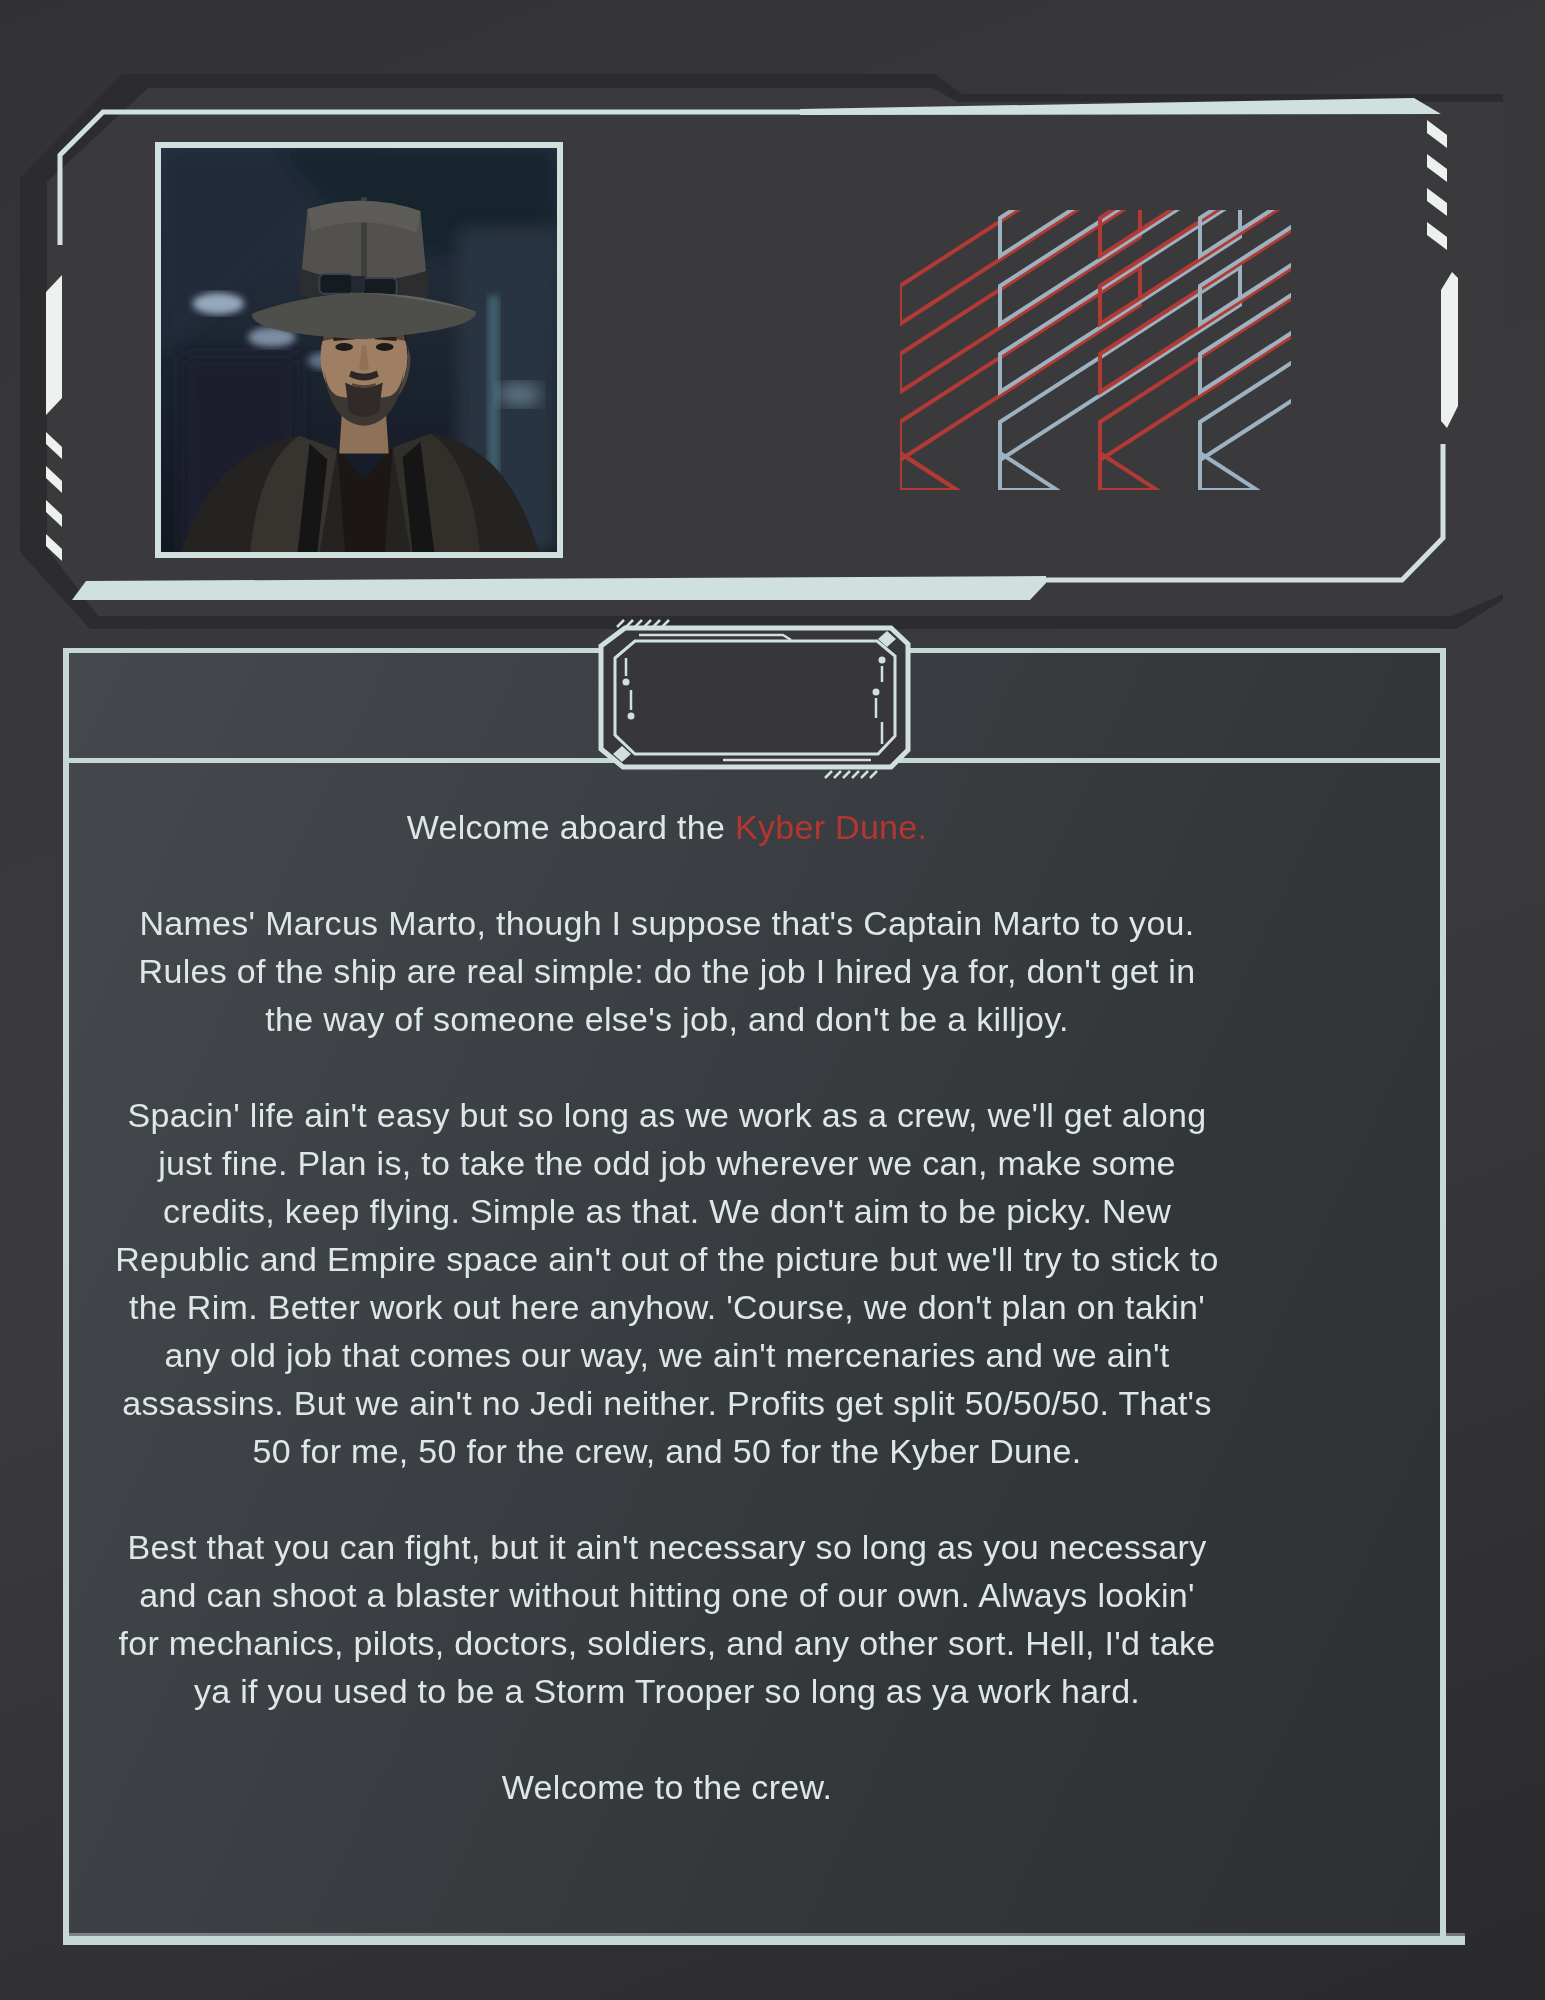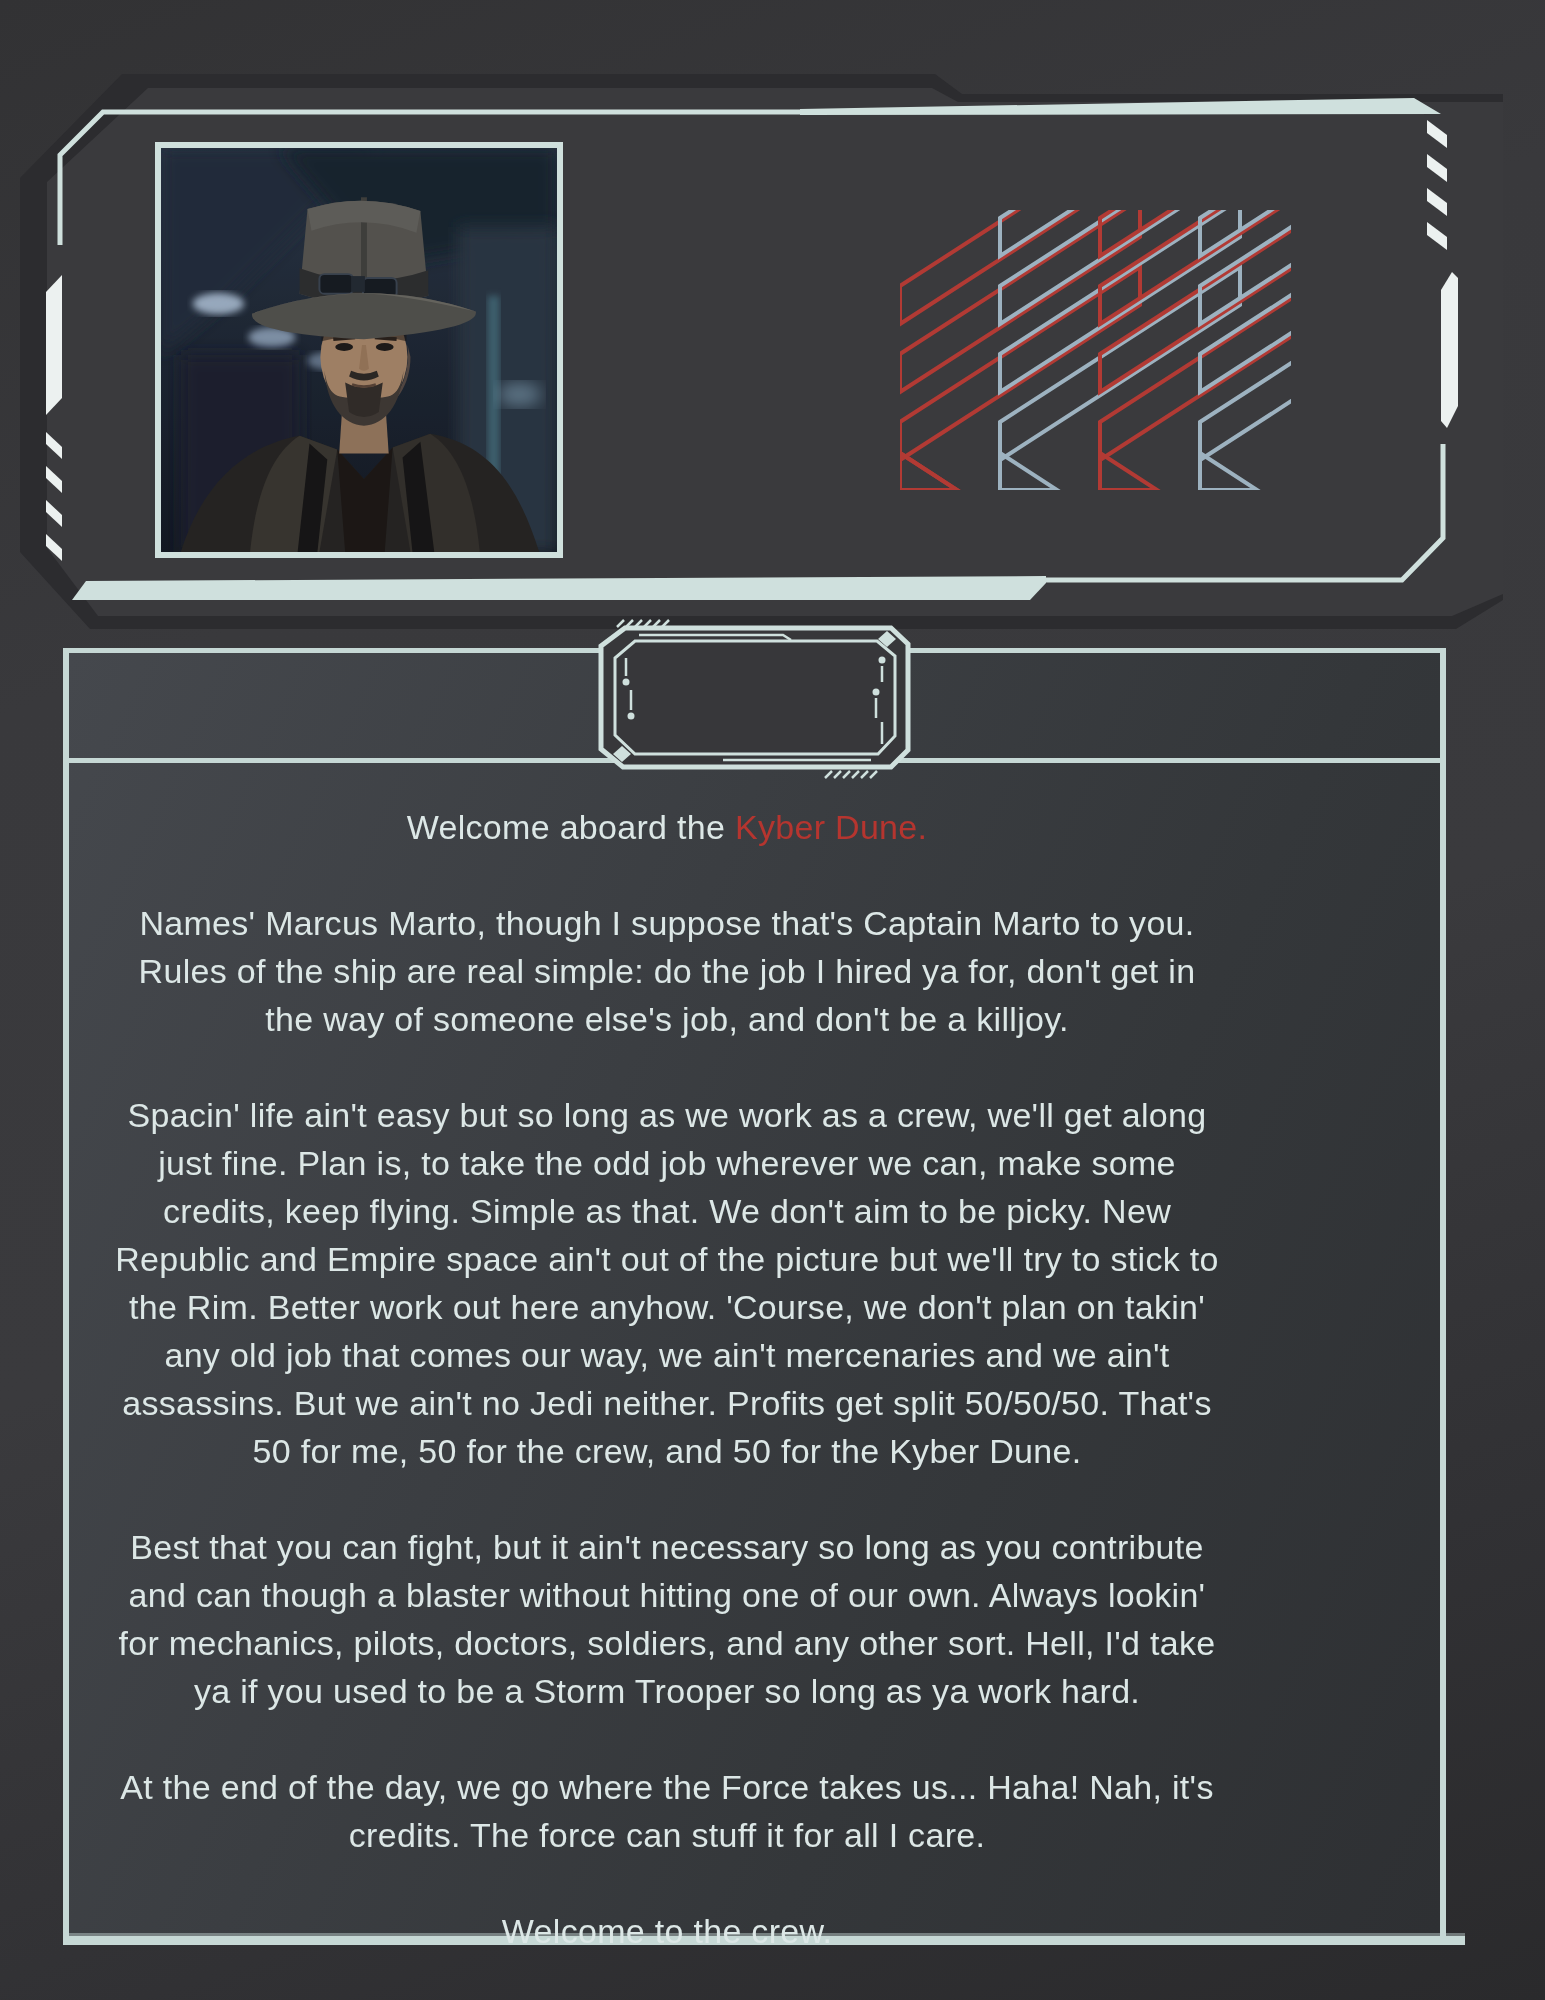--- a/index.html
+++ b/index.html
@@ -187,22 +187,21 @@
   </svg>
 
   <div class="msg-box"></div>
   <div class="msg-divider"></div>
   <div class="msg-bottom"></div>
 
   <div class="msg-body">
     <p><span>Welcome aboard the </span><span class="hl-red">Kyber Dune.</span></p>
     <p>Names' Marcus Marto, though I suppose that's Captain Marto to you. Rules of the ship are real simple: do the job I hired ya for, don't get in the way of someone else's job, and don't be a killjoy.</p>
     <p>Spacin' life ain't easy but so long as we work as a crew, we'll get along just fine. Plan is, to take the odd job wherever we can, make some credits, keep flying. Simple as that. We don't aim to be picky. New Republic and Empire space ain't out of the picture but we'll try to stick to the Rim. Better work out here anyhow. 'Course, we don't plan on takin' any old job that comes our way, we ain't mercenaries and we ain't assassins. But we ain't no Jedi neither. Profits get split 50/50/50. That's 50 for me, 50 for the crew, and 50 for the Kyber Dune.</p>
-    <p>Best that you can fight, but it ain't necessary so long as you contribute and can though a blaster without hitting one of our own. Always lookin' for mechanics, pilots, doctors, soldiers, and any other sort. Hell, I'd take ya if you used to be a Storm Trooper so long as ya work hard.</p>
-    <p>At the end of the day, we go where the Force takes us... Haha! Nah, it's credits. The force can stuff it for all I care.</p>
+    <p>Best that you can fight, but it ain't necessary so long as you necessary and can shoot a blaster without hitting one of our own. Always lookin' for mechanics, pilots, doctors, soldiers, and any other sort. Hell, I'd take ya if you used to be a Storm Trooper so long as ya work hard.</p>
     <p>Welcome to the crew.</p>
   </div>
 
   <div class="badge">
     <svg width="320" height="168" viewBox="0 0 320 168">
 
       <path class="badge-frame" d="M 30,10 H 296 L 313,26 V 132 L 296,149 H 28 L 6,131 V 28 Z"></path>
 
       <path class="badge-inner" d="M 40,23 H 282 L 300,38 V 118 L 283,136 H 40 L 20,117 V 40 Z"></path>
 

